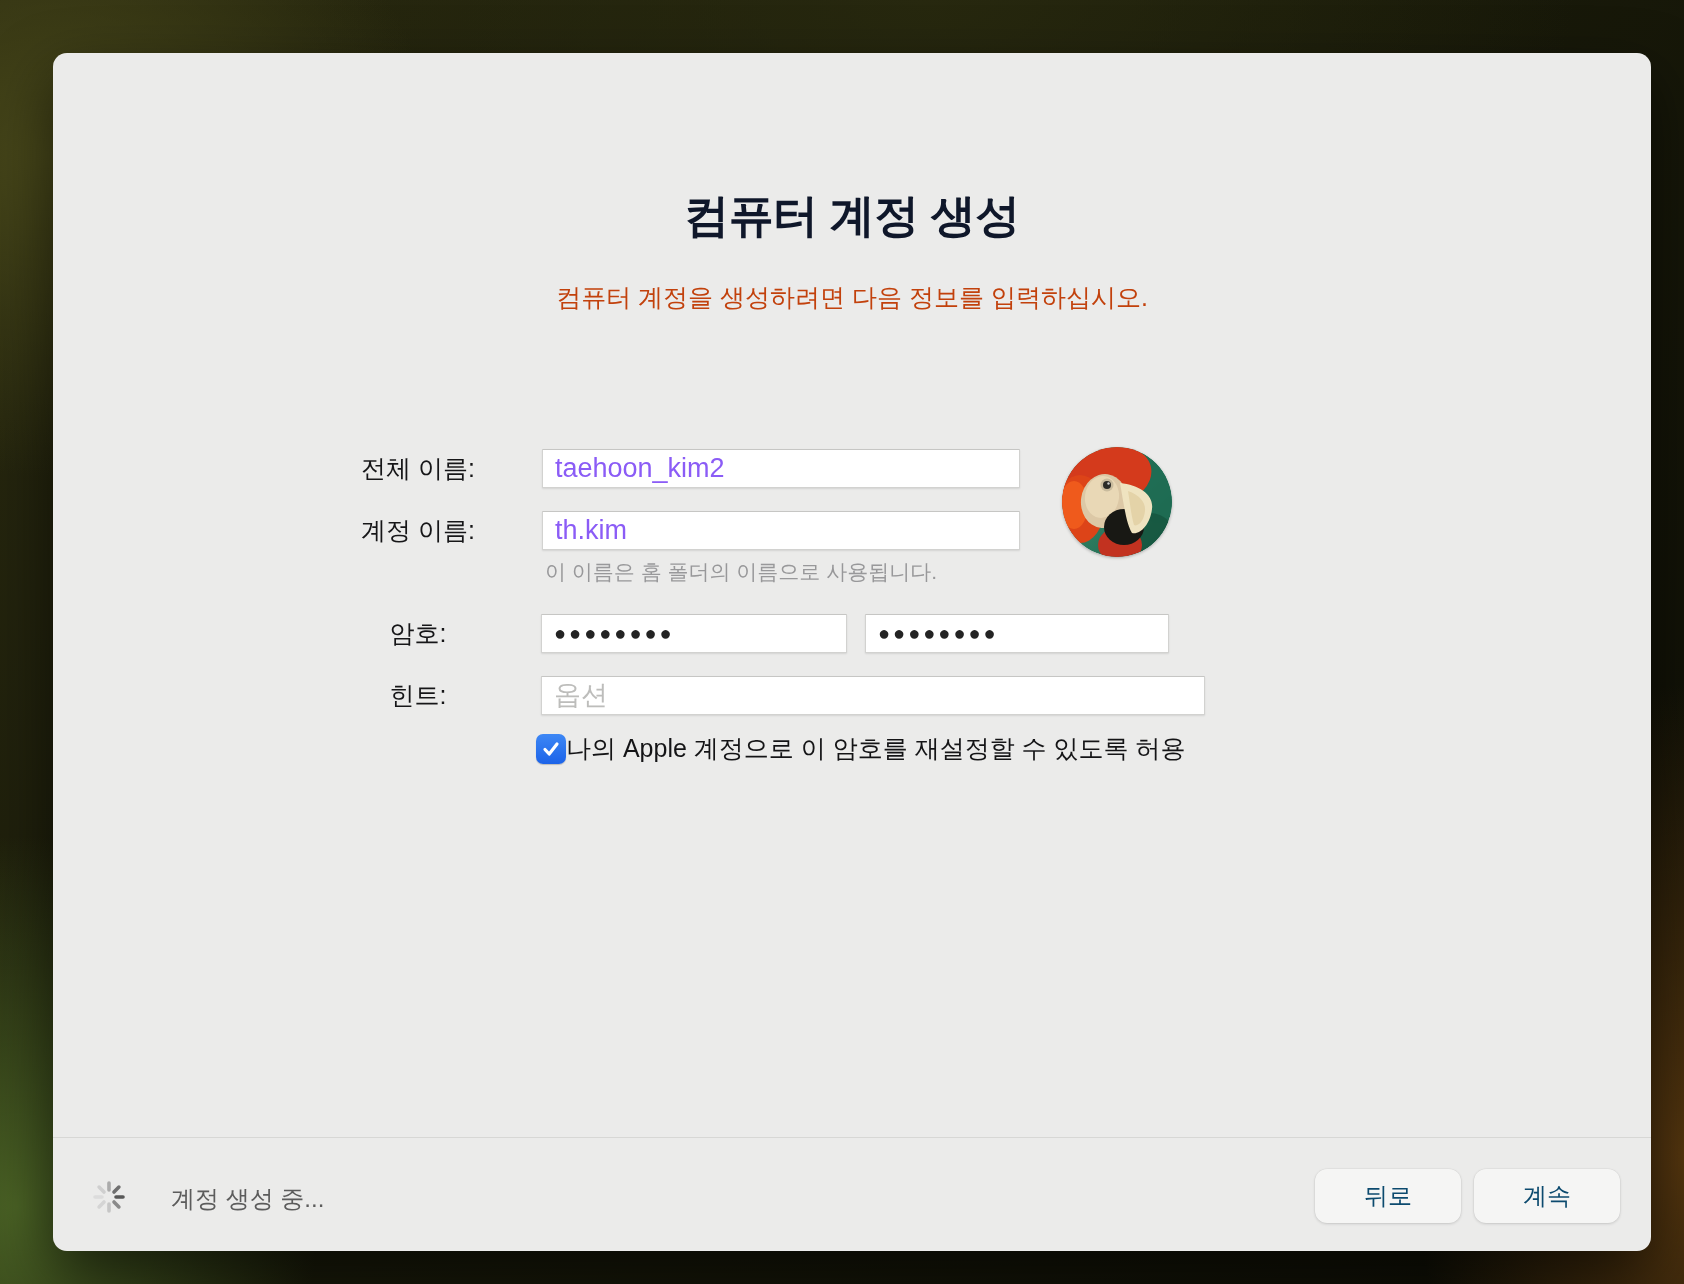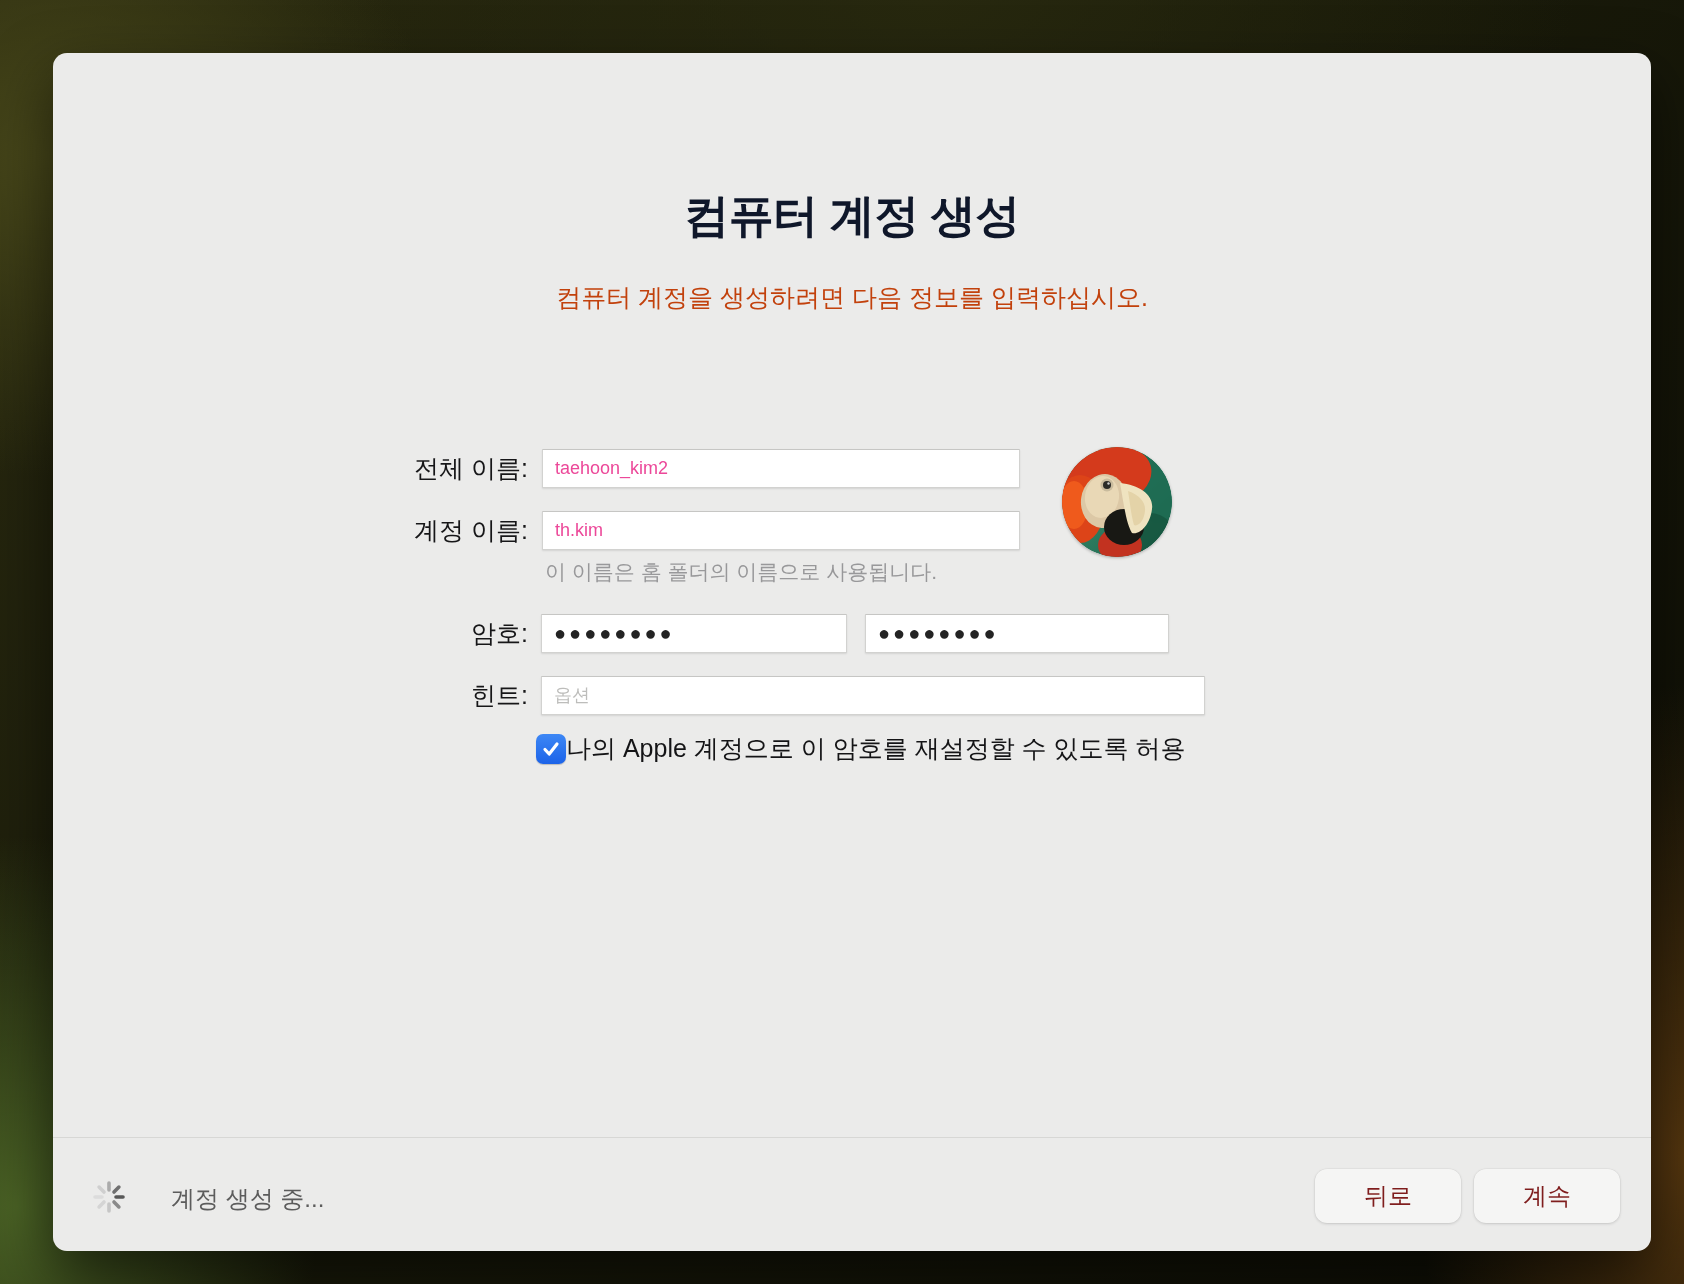--- a/index.html
+++ b/index.html
@@ -20,28 +20,28 @@
   }
   .title{
     position:absolute;left:0;right:0;top:133px;text-align:center;
     font-size:45px;font-weight:700;color:#0f172a;letter-spacing:-.5px;
   }
   .subtitle{
     position:absolute;left:0;right:0;top:228px;text-align:center;
     font-size:25px;color:#c2410c;
   }
   .flabel{
-    position:absolute;left:255px;width:220px;text-align:right;
+    position:absolute;left:255px;width:220px;text-align:center;
     font-size:25px;color:#161618;line-height:39px;white-space:nowrap;
   }
   .field{
     position:absolute;box-sizing:border-box;height:39px;
     background:#fff;border:1px solid #d2d2d0;border-top-color:#c6c6c4;
     border-radius:1px;padding:0 12px;font-family:"Liberation Sans",sans-serif;
-    font-size:18px;color:#ec4899;outline:none;
+    font-size:27px;color:#8b5cf6;outline:none;
     box-shadow:0 1px 2px rgba(0,0,0,.10);
   }
   .field::placeholder{color:#bdbdbb;}
   .field.pw{font-size:20px;letter-spacing:3px;color:#232323;}
   .helper{
     position:absolute;left:492px;top:505px;font-size:21px;color:#98989a;
   }
   .cbrow{
     position:absolute;left:483px;top:679px;display:flex;align-items:center;
   }
@@ -54,21 +54,21 @@
   .cblabel{font-size:25px;color:#141416;white-space:nowrap;}
   .avatar{
     position:absolute;left:1009px;top:394px;width:110px;height:110px;border-radius:50%;
     overflow:hidden;box-shadow:0 1px 3px rgba(0,0,0,.25);
   }
   .divider{position:absolute;left:0;right:0;top:1084px;height:1px;background:#d7d7d5;}
   .spinner{position:absolute;left:36px;top:1124px;width:40px;height:40px;}
   .status{position:absolute;left:90px;top:1130px;font-size:24px;color:#5c5c5c;margin-left:28px;}
   .btn{
     position:absolute;top:1116px;height:54px;border:none;border-radius:12px;
-    background:#f5f5f4;color:#7f1d1d;font-family:"Liberation Sans",sans-serif;
+    background:#f5f5f4;color:#0c4a6e;font-family:"Liberation Sans",sans-serif;
     font-size:24px;box-shadow:0 1px 3px rgba(0,0,0,.14), 0 0 0 .5px rgba(0,0,0,.05);
   }
   .btn.back{left:1262px;width:146px;}
   .btn.cont{left:1421px;width:146px;}
 </style>
 </head>
 <body>
 
 <div class="dialog">
 

